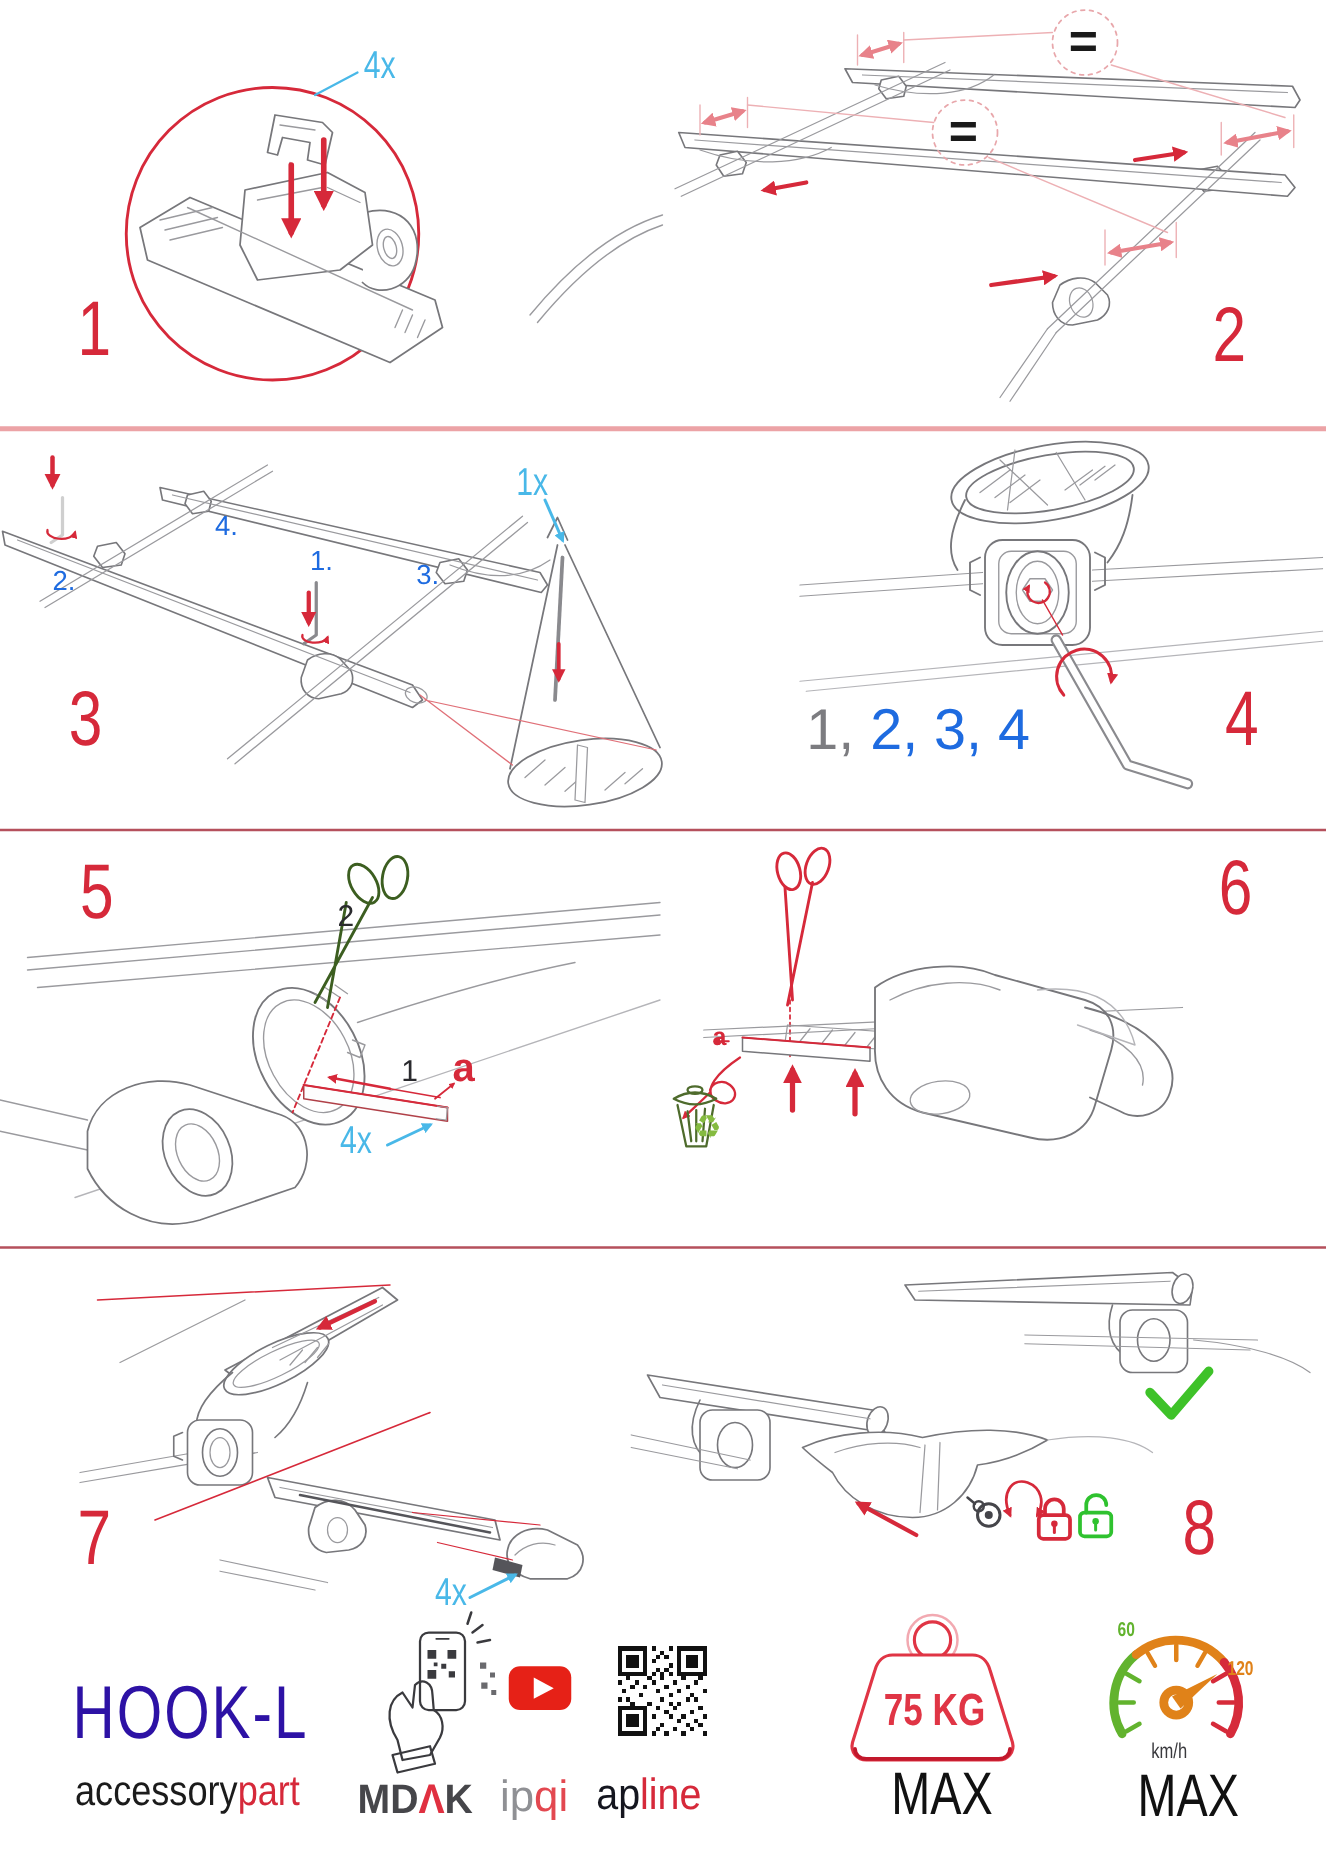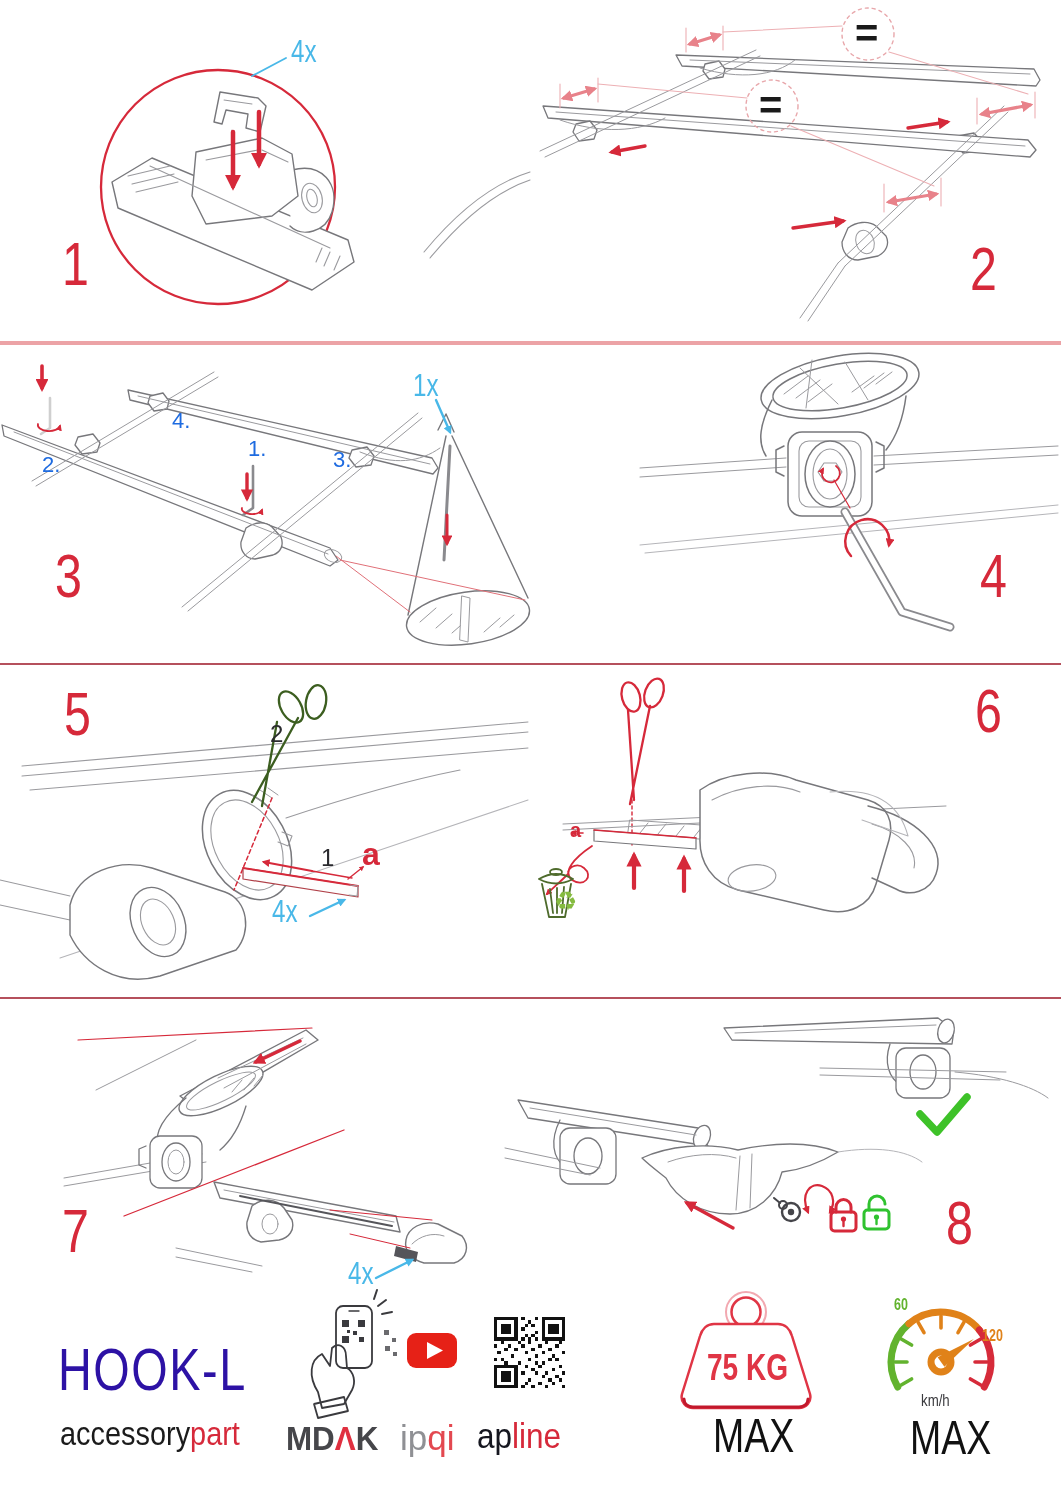--- a/index.html
+++ b/index.html
@@ -399,20 +399,21 @@
 <div class="lbl eq" style="left:759px;top:85px;">=</div>
 <div class="lbl stepnum tech" style="left:970px;top:238px;">2</div>
 
 <div class="lbl blue" style="left:172px;top:410px;">4.</div>
 <div class="lbl blue" style="left:42px;top:454px;">2.</div>
 <div class="lbl blue" style="left:248px;top:438px;">1.</div>
 <div class="lbl blue" style="left:333px;top:449px;">3.</div>
 <div class="lbl qty tech" style="left:413px;top:370px;">1x</div>
 <div class="lbl stepnum tech" style="left:55px;top:545px;">3</div>
 
+<div class="lbl seq" style="left:645px;top:560px;"><span class="g">1,</span><span class="b"> 2, 3, 4</span></div>
 <div class="lbl stepnum tech" style="left:980px;top:545px;">4</div>
 
 <div class="lbl stepnum tech" style="left:64px;top:683px;">5</div>
 <div class="lbl smallblk" style="left:270px;top:722px;">2</div>
 <div class="lbl smallblk" style="left:321px;top:846px;">1</div>
 <div class="lbl alabel" style="left:362px;top:838px;">a</div>
 <div class="lbl qty tech" style="left:272px;top:896px;">4x</div>
 
 <div class="lbl alabel2" style="left:570px;top:820px;">a</div>
 <div class="lbl recycle" style="left:554px;top:888px;">♻</div>

